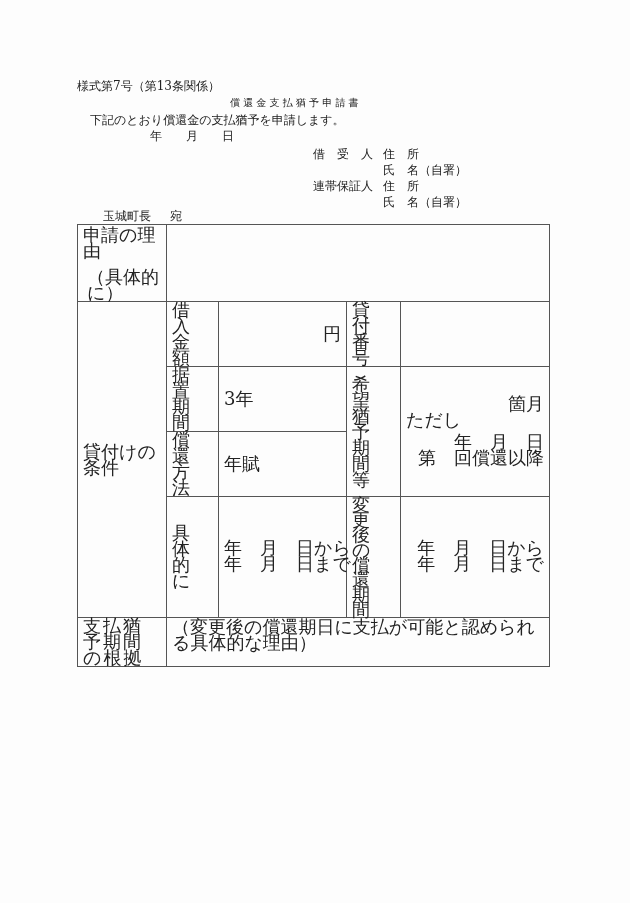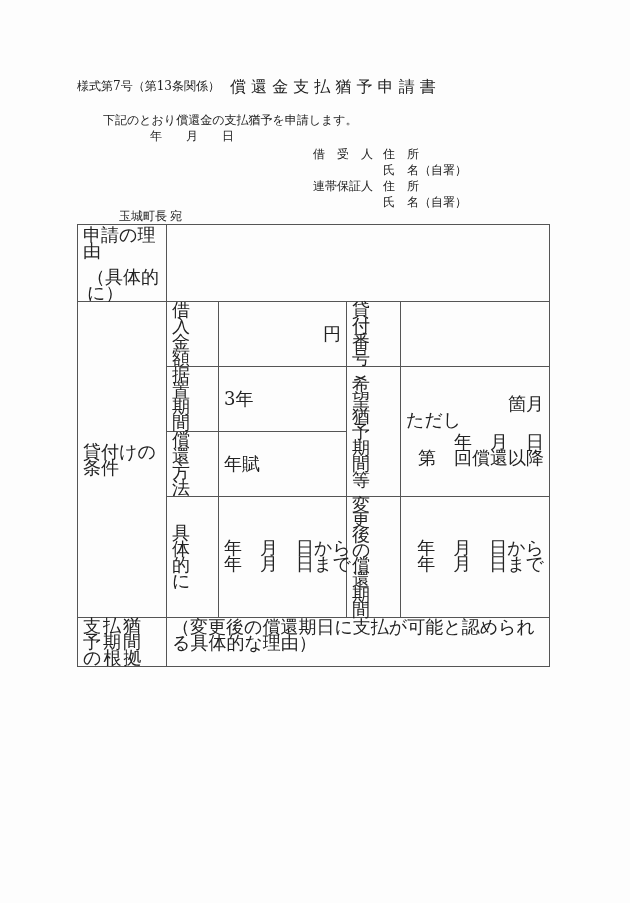--- a/index.html
+++ b/index.html
@@ -22,32 +22,32 @@
   .lbl { letter-spacing: 4px; }
   .right { text-align: right; }
   .top { vertical-align: top !important; }
   .date-lines { text-align: right; line-height: 16px; font-family: Liberation Mono, monospace; }
   .date-lines div { white-space: nowrap; }
 </style>
 </head>
 <body>
 
 <div class="abs" style="left:77px; top:79px;">様式第7号（第13条関係）</div>
-<div class="abs" style="left:230px; top:80px; font-size:16px;">償 還 金 支 払 猶 予 申 請 書</div>
-<div class="abs" style="left:103px; top:113px;text-align:right;">下記のとおり償還金の支払猶予を申請します。</div>
+<div class="abs" style="left:230px; top:96px; font-size:10px;">償 還 金 支 払 猶 予 申 請 書</div>
+<div class="abs" style="left:90px; top:113px;text-align:right;">下記のとおり償還金の支払猶予を申請します。</div>
 <div class="abs" style="left:150px; top:129px; word-spacing:6px;">年　　月　　日</div>
 
 <div class="abs" style="left:313px; top:147px;">借　受　人</div>
 <div class="abs" style="left:383px; top:147px;">住　所</div>
 <div class="abs" style="left:383px; top:163px;">氏　名（自署）</div>
 <div class="abs" style="left:313px; top:179px;">連帯保証人</div>
 <div class="abs" style="left:383px; top:179px;">住　所</div>
 <div class="abs" style="left:383px; top:195px;">氏　名（自署）</div>
 
-<div class="abs" style="left:103px; top:209px;margin-left:16px;">玉城町長</div>
+<div class="abs" style="left:103px; top:209px;">玉城町長</div>
 <div class="abs" style="left:170px; top:209px;">宛</div>
 
 <table class="form">
   <colgroup>
     <col style="width:89px">
     <col style="width:52px">
     <col style="width:128px">
     <col style="width:54px">
     <col style="width:149px">
   </colgroup>

